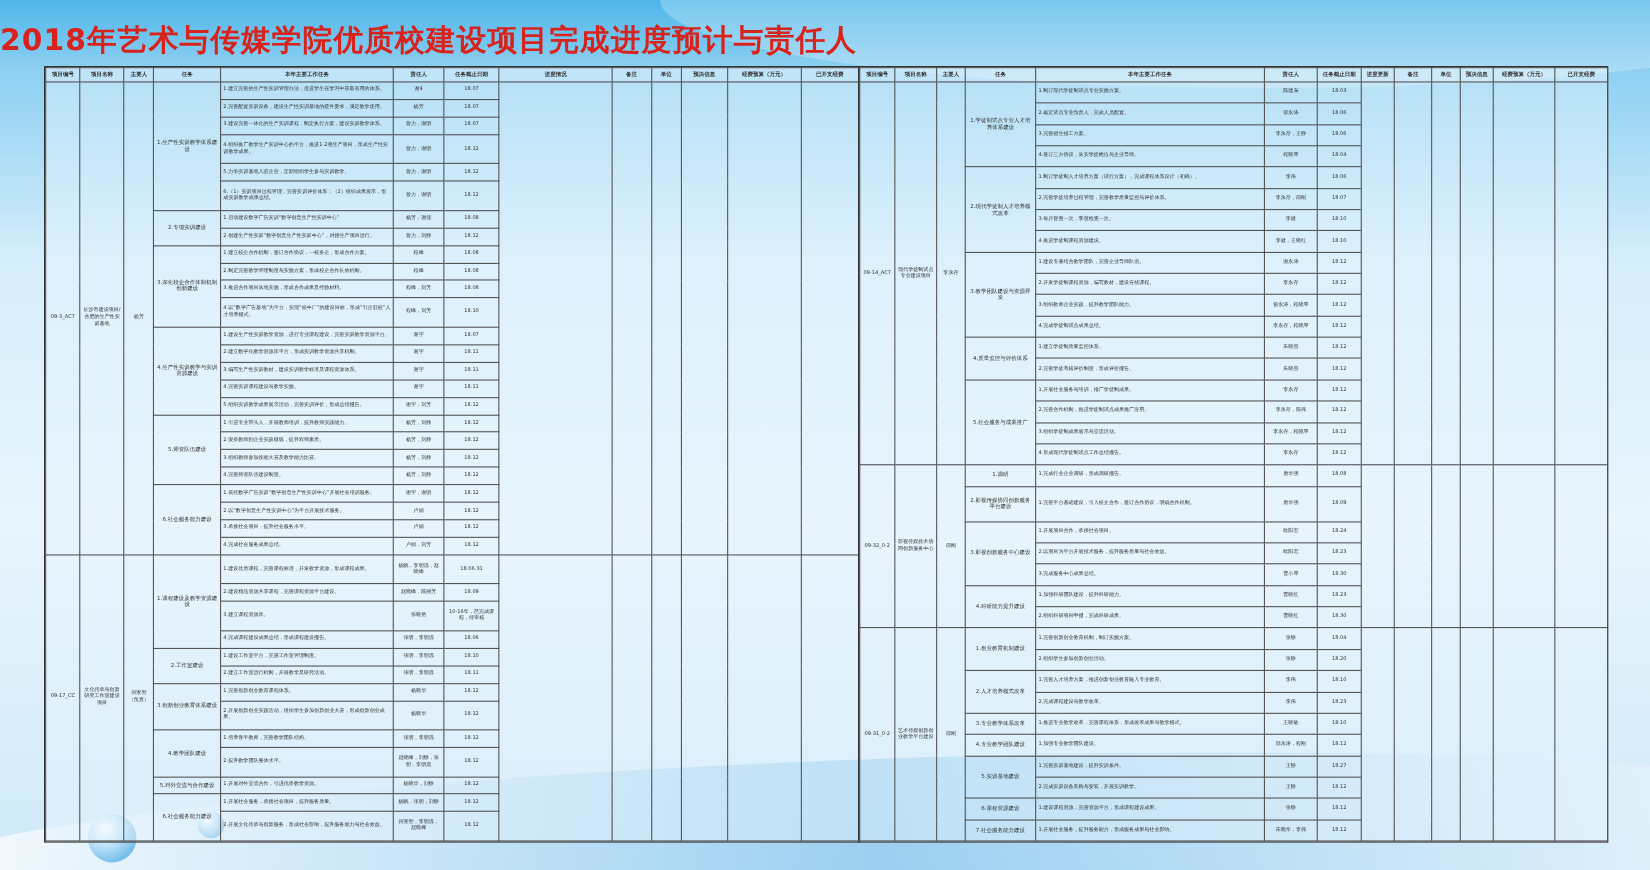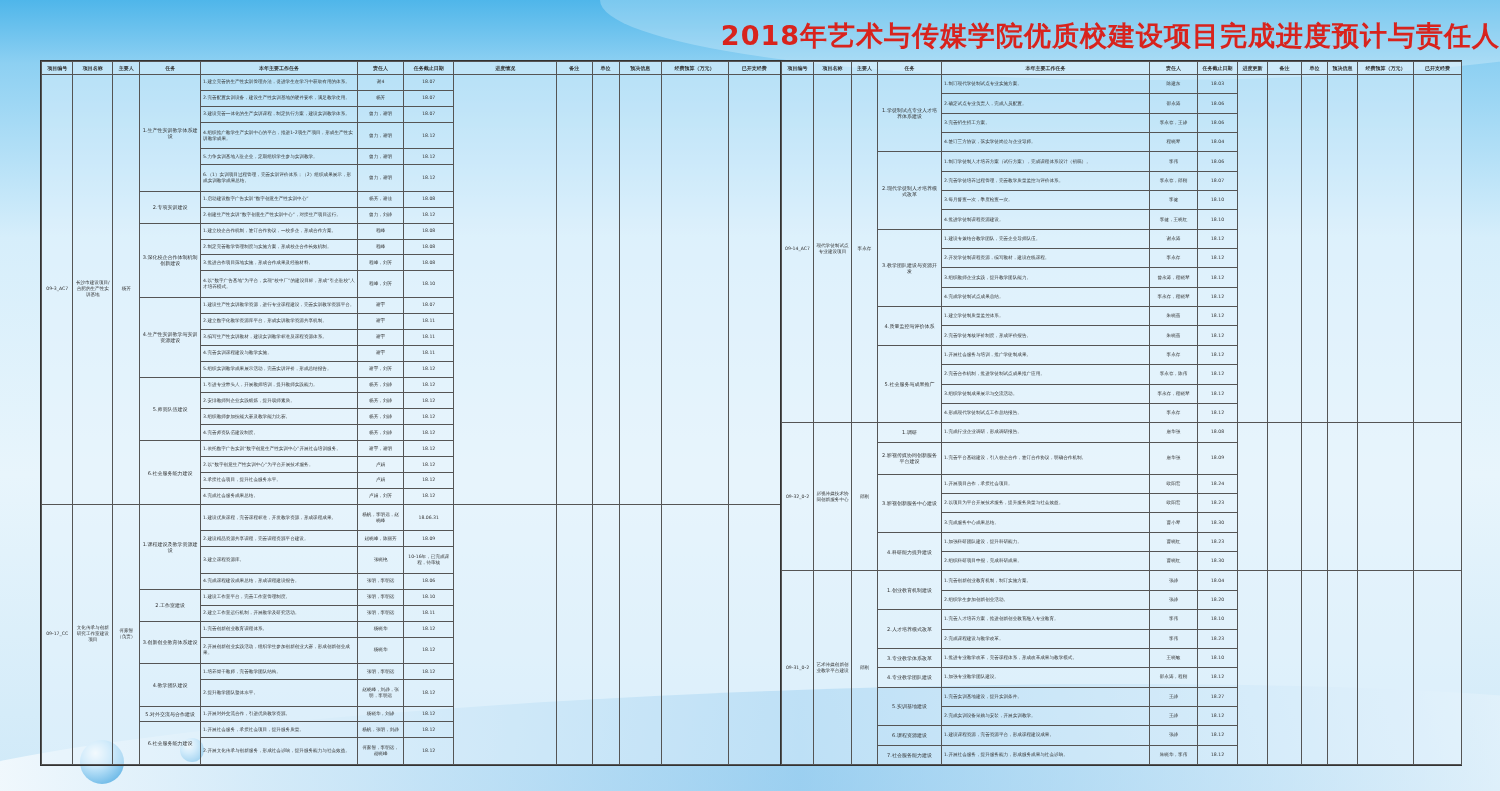--- a/index.html
+++ b/index.html
@@ -5,21 +5,21 @@
   html,body{margin:0;padding:0;}
   body{width:1500px;height:791px;overflow:hidden;position:relative;
     font-family:"DejaVu Sans",sans-serif;
     background:linear-gradient(180deg,#4fb6ea 0%,#8dd0f2 8%,#d6eefb 30%,#e8f5fc 60%,#cfe9f8 100%);}
   .bg-swoosh1{position:absolute;left:-100px;top:690px;width:1800px;height:160px;border-radius:50%;
     background:linear-gradient(90deg,rgba(255,255,255,0.9),rgba(120,190,235,0.6),rgba(255,255,255,0.7));transform:rotate(-2deg);}
   .bg-swoosh2{position:absolute;left:600px;top:-80px;width:1100px;height:160px;border-radius:50%;
     background:rgba(255,255,255,0.25);}
   .bubble{position:absolute;border-radius:50%;
     background:radial-gradient(circle at 35% 30%,#ffffff 0%,#bfe4fa 35%,#4aa8e0 90%);opacity:.9;}
-  .title{position:absolute;left:0;top:18px;width:1500px;text-align:right;font-size:27px;font-weight:bold;
+  .title{position:absolute;left:0;top:18px;width:1500px;text-align:left;font-size:27px;font-weight:bold;
     color:#d8231d;letter-spacing:1px;font-family:"DejaVu Sans",sans-serif;}
   .sheet{position:absolute;top:60px;height:704px;border:1.5px solid #333;background:rgba(230,244,252,0.45);}
   table{border-collapse:collapse;width:100%;height:100%;table-layout:fixed;}
   th,td{border:1px solid #555;font-size:4.6px;line-height:6px;color:#333;padding:1px 2px;overflow:hidden;vertical-align:middle;text-align:center;}
   th{height:10px;font-weight:bold;font-size:5px;background:rgba(255,255,255,0.15);}
   td.task{text-align:left;}
   td.sub{font-size:5px;}
   .left{left:40px;width:740px;}
   .right{left:780px;width:680px;}
 </style>

